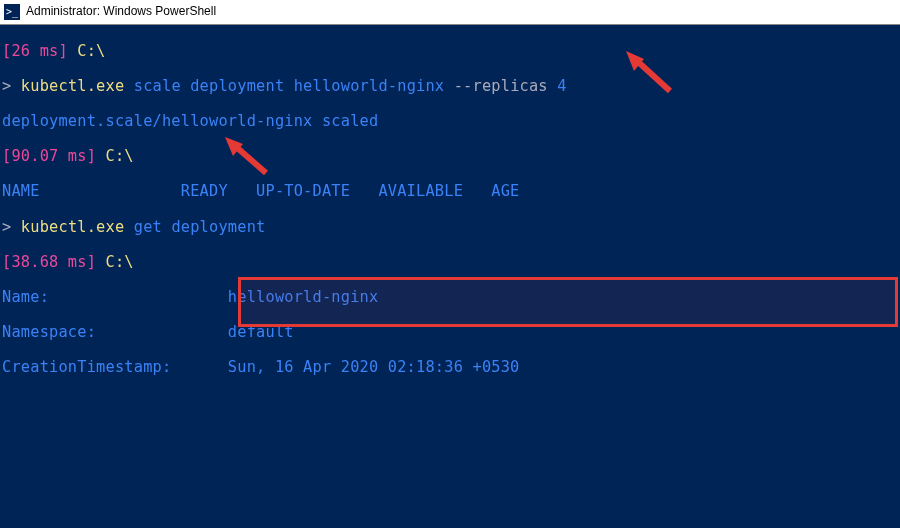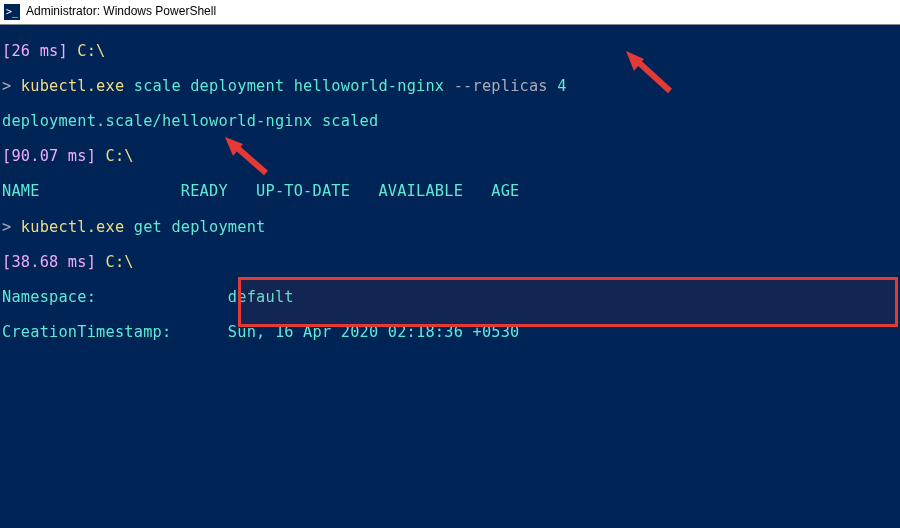--- a/index.html
+++ b/index.html
@@ -41,22 +41,22 @@
     background: #012456;
     color: #eeedf0;
     white-space: pre;
     width: 900px;
     height: 504px;
     padding: 0;
     letter-spacing: 0.2px;
   }
   .gray   { color: #aab; }
   .yellow { color: #eedd80; }
-  .white  { color: #5eead4; }
-  .promptc{ color: #f0abfc; margin-top: 30px; }
+  .white  { color: #3b82f6; }
+  .promptc{ color: #ec4899; margin-top: 30px; }
   .line { display:block; padding-left:2px;}
   .highlight-box {
     position: absolute;
     border: 3px solid #e53935;
     background: rgba(229,57,53,0.08);
     pointer-events: none;
   }
   .arrow {
     position: absolute;
     pointer-events: none;
@@ -71,20 +71,21 @@
 </div>
 
 <div class="terminal">
 <span class="line"><span class="promptc">[26 ms]</span><span class="yellow"> C:\</span></span>
 <span class="line"><span class="gray">&gt; </span><span class="yellow">kubectl.exe</span><span class="white"> scale deployment helloworld-nginx </span><span class="gray">--replicas</span><span class="white"> 4</span></span>
 <span class="line white">deployment.scale/helloworld-nginx scaled</span>
 <span class="line"><span class="promptc">[90.07 ms]</span><span class="yellow"> C:\</span></span>
 <span class="line white">NAME               READY   UP-TO-DATE   AVAILABLE   AGE</span>
 <span class="line"><span class="gray">&gt; </span><span class="yellow">kubectl.exe</span><span class="white"> get deployment</span></span>
 <span class="line"><span class="promptc">[38.68 ms]</span><span class="yellow"> C:\</span></span>
+<span class="line white">Name:                   helloworld-nginx</span>
 <span class="line white">Namespace:              default</span>
 <span class="line white">CreationTimestamp:      Sun, 16 Apr 2020 02:18:36 +0530</span>
 
 
 
 
 
 
 
 

